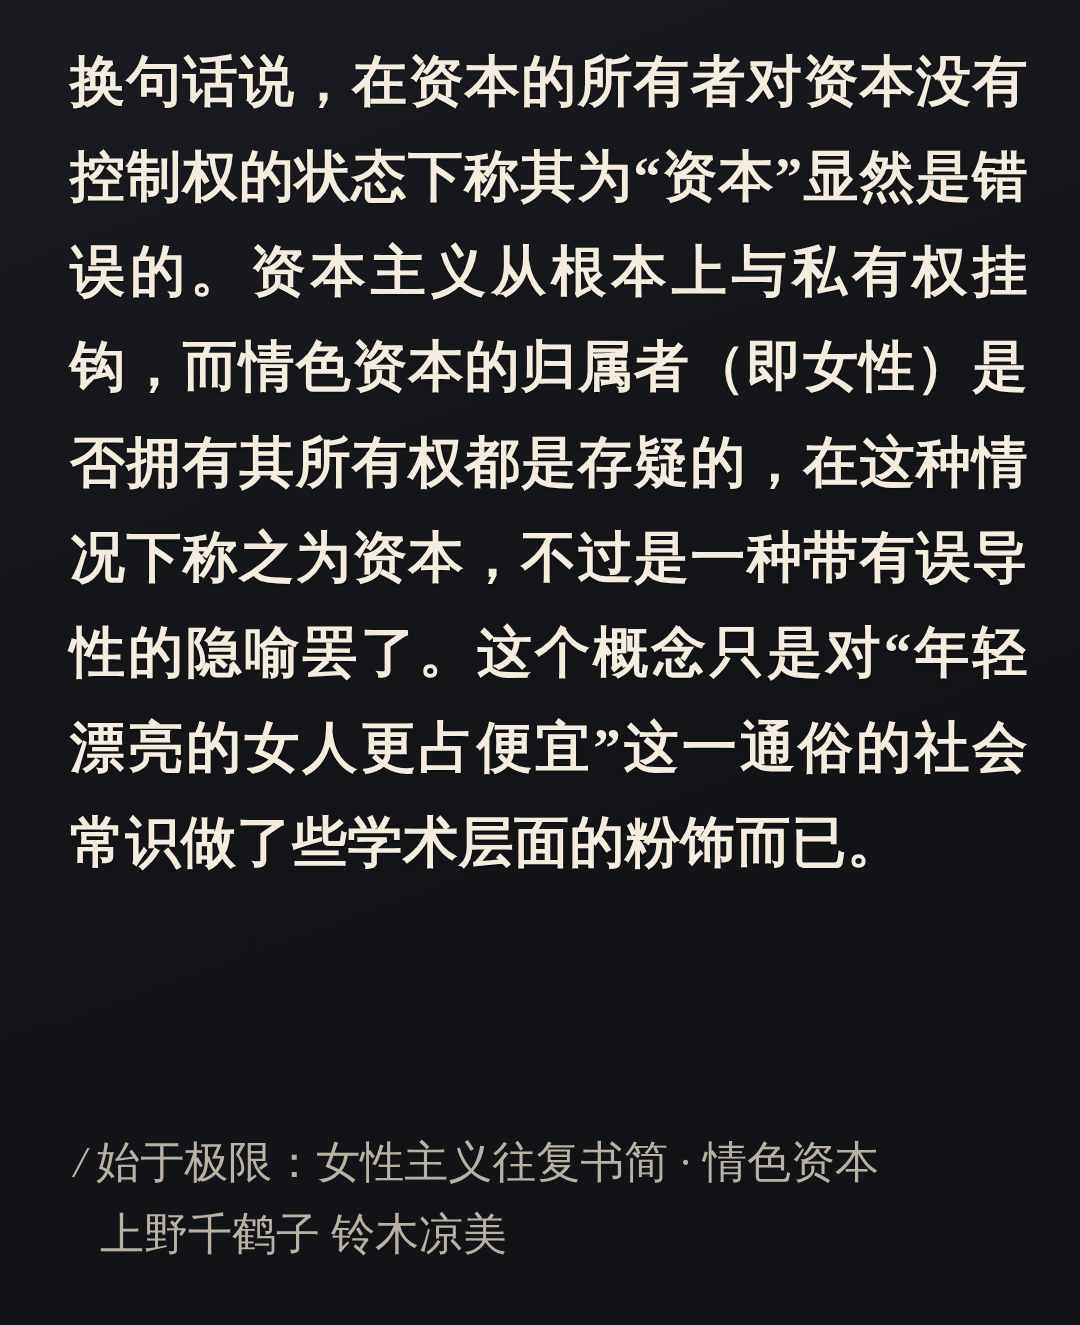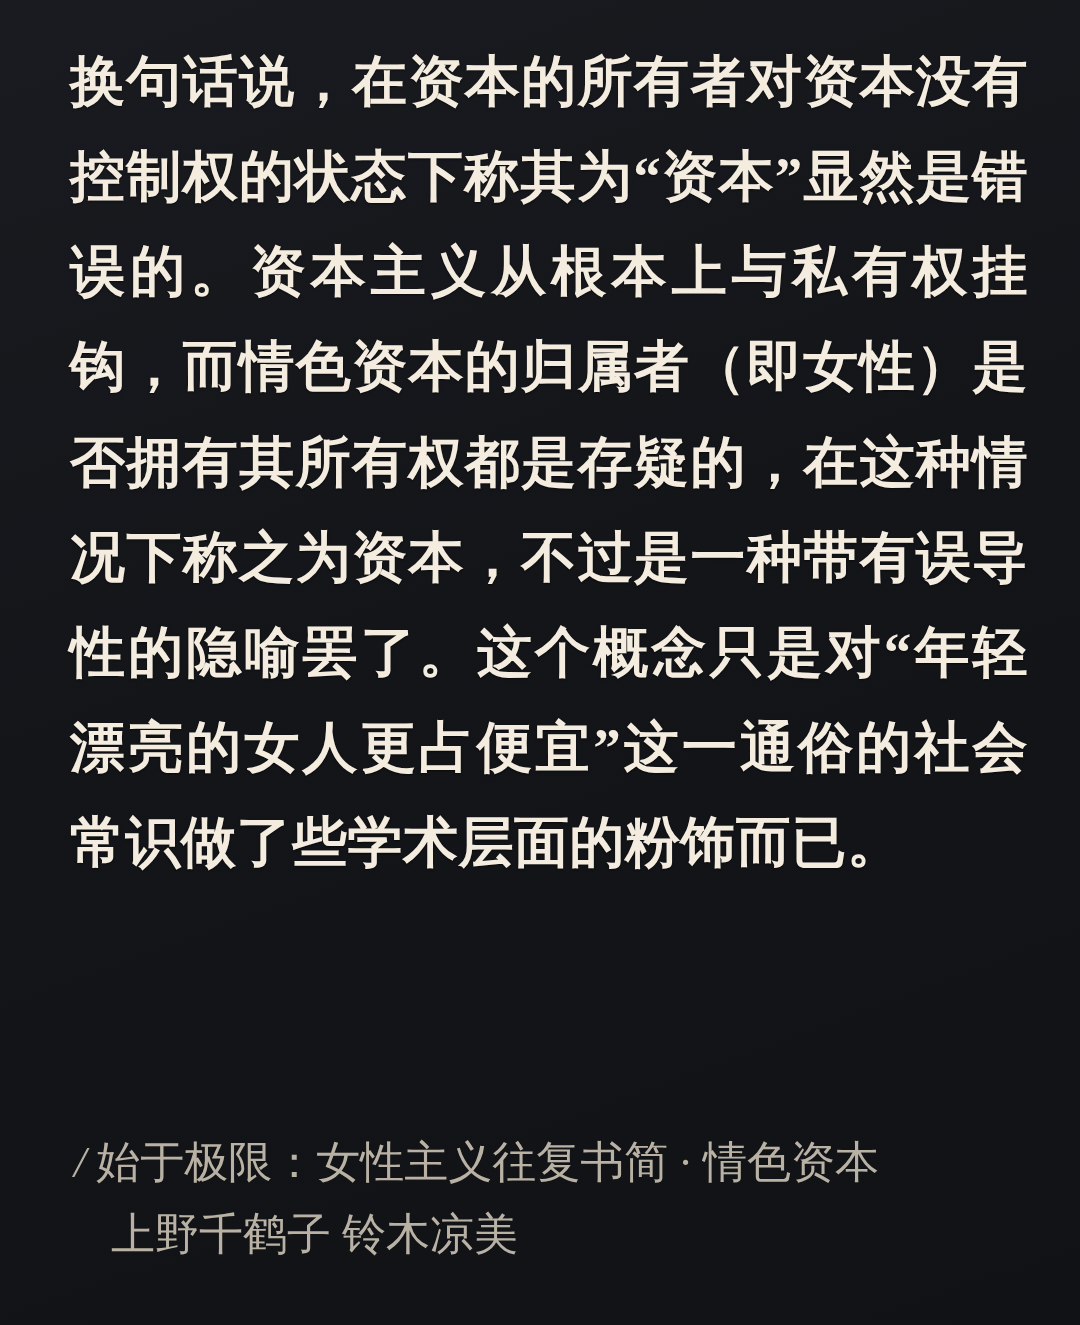--- a/index.html
+++ b/index.html
@@ -40,21 +40,21 @@
     color: #cfc7b8;
     font-size: 44px;
     line-height: 1.62;
     font-weight: 500;
     opacity: 0.88;
   }
   .source-line-1 {
     white-space: nowrap;
   }
   .source-line-2 {
-    margin-left: 37px;
+    margin-left: 26px;
     white-space: nowrap;
   }
   .slash {
     margin-right: 10px;
     font-style: italic;
   }
   .dot-sep {
     margin: 0 10px;
   }
 </style>

